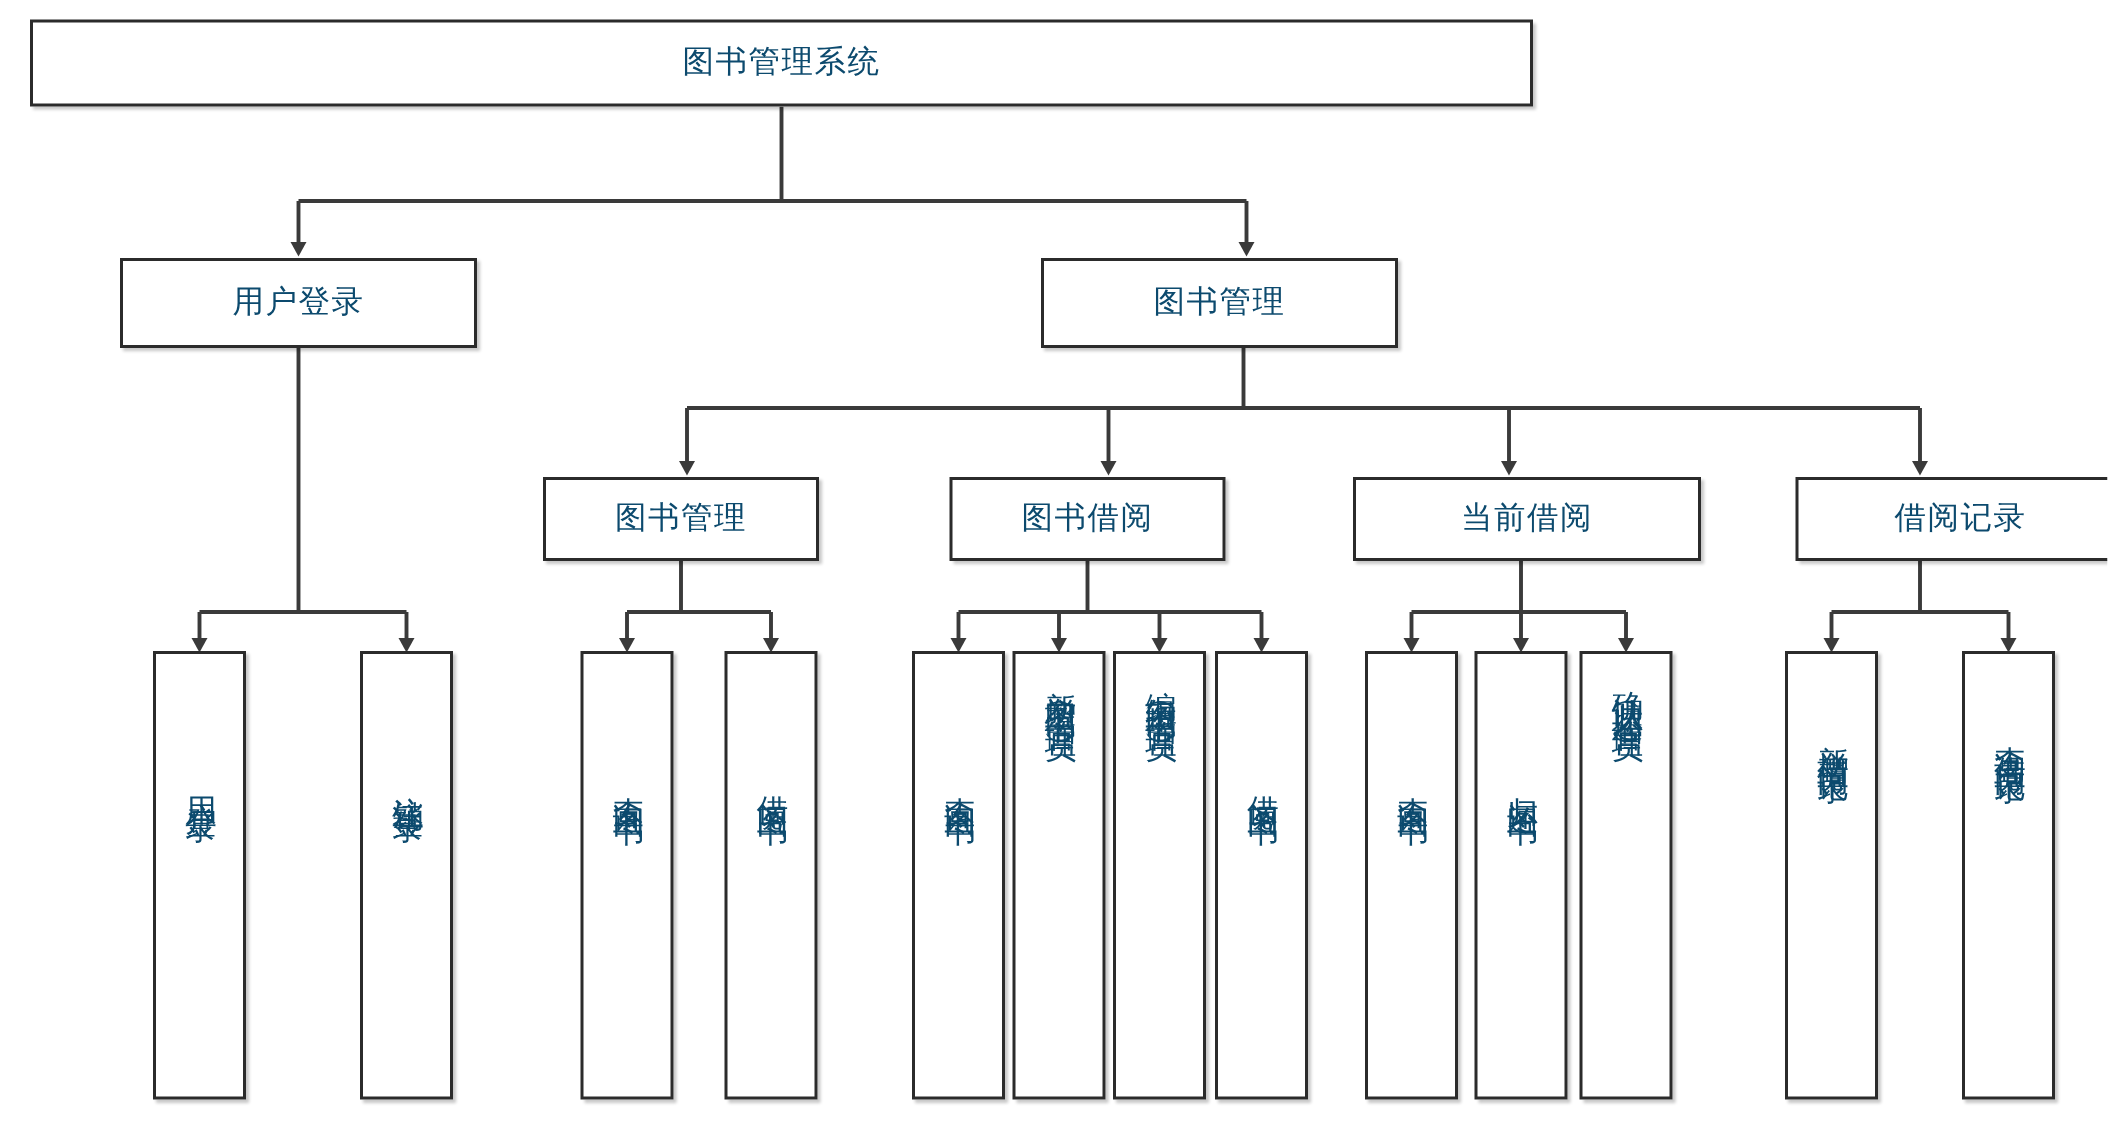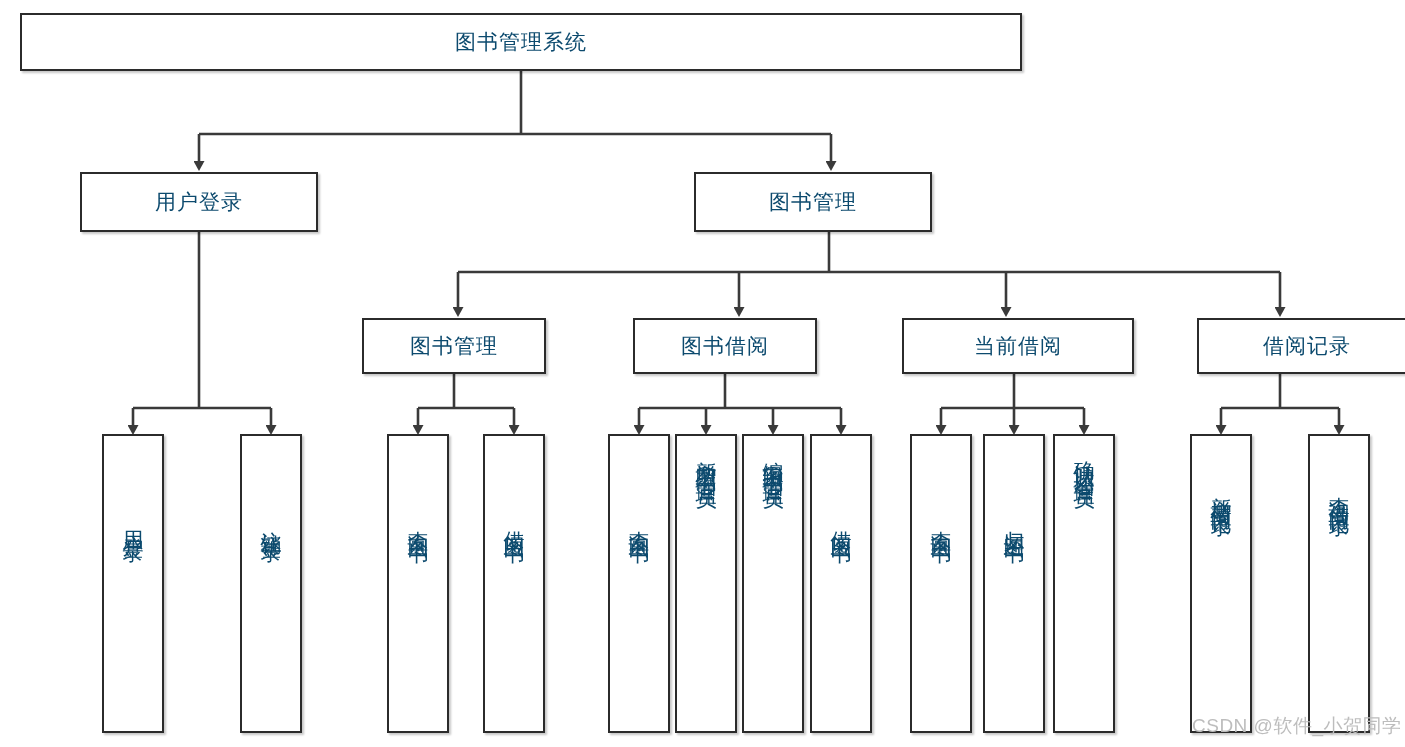--- a/index.html
+++ b/index.html
@@ -181,15 +181,14 @@
     <span class="node-label">确认归还（管理员）</span>
   </div>
 
   <div class="node vert" style="left:1190px; top:434px; width:62px; height:299px; padding-top:44px;">
     <span class="node-label">新增借阅记录</span>
   </div>
   <div class="node vert" style="left:1308px; top:434px; width:62px; height:299px; padding-top:44px;">
     <span class="node-label">查询借阅记录</span>
   </div>
 
-  <div class="watermark" style="left:1192px; top:713px;">CSDN @软件_小贺同学</div>
 
 </div>
 
 </body></html>

